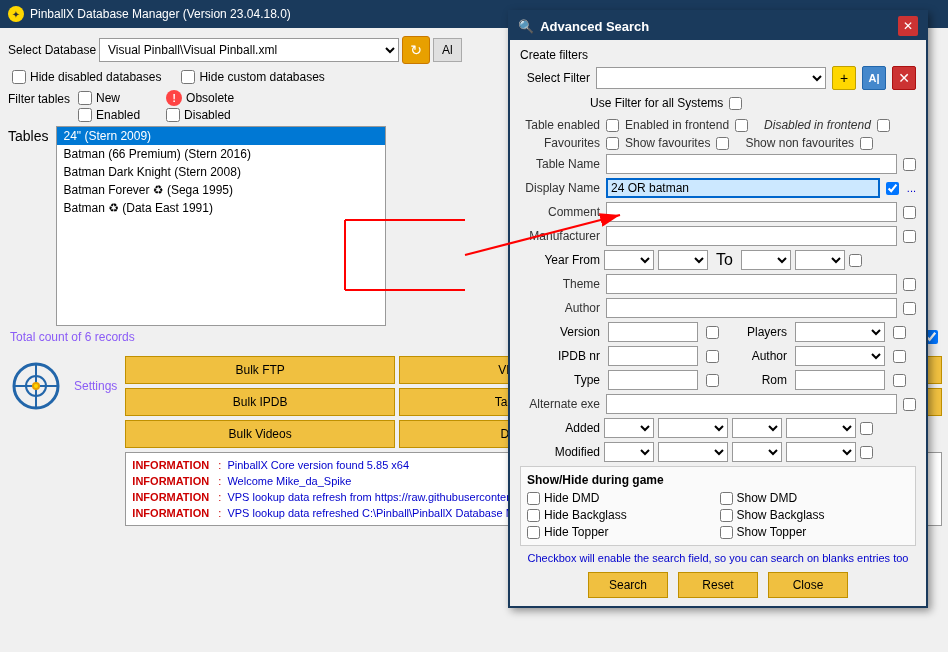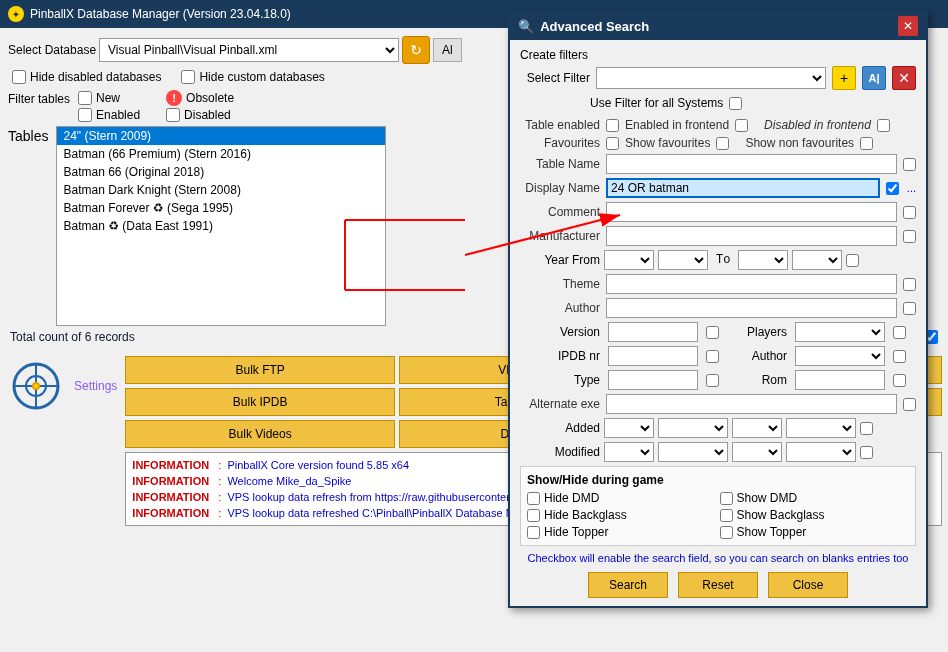--- a/index.html
+++ b/index.html
@@ -37,21 +37,21 @@
 
     
     .tables-section { display: flex; align-items: flex-start; gap: 8px; margin-bottom: 4px; }
     .tables-label { font-size: 14px; white-space: nowrap; padding-top: 2px; }
     .tables-list { flex: 1; max-width: 330px; border: 1px solid #999; background: white; height: 200px; overflow-y: auto; }
     .table-item { padding: 2px 6px; font-size: 12px; cursor: pointer; white-space: nowrap; }
     .table-item.selected { background: #0078d4; color: white; }
 
     
     .status-row { display: flex; align-items: center; justify-content: space-between; margin-bottom: 4px; padding: 0 2px; }
-    .count-text { font-size: 12px; color: #0f172a; }
+    .count-text { font-size: 12px; color: #8b5cf6; }
     .adv-search { display: flex; align-items: center; gap: 4px; font-size: 12px; color: #0000cc; }
     .adv-search input[type=checkbox] { width: 14px; height: 14px; }
 
     
     .action-buttons { display: grid; grid-template-columns: repeat(3, 1fr); gap: 4px; margin-bottom: 4px; }
     .action-btn { background: #f0c040; border: 1px solid #c09000; padding: 4px 8px; font-size: 12px; cursor: pointer; height: 28px; font-weight: normal; }
 
     
     .bottom-left { display: flex; align-items: center; gap: 8px; }
     .logo { width: 60px; height: 60px; display: flex; align-items: center; justify-content: center; }
@@ -87,21 +87,21 @@
     .form-input { height: 20px; border: 1px solid #999; background: white; font-size: 12px; flex: 1; padding: 0 3px; }
     .form-checkbox { width: 13px; height: 13px; }
     .form-check-label { font-size: 12px; color: #333; }
 
     .display-name-input { background: #cce8ff; border: 2px solid #0066cc; height: 20px; font-size: 12px; flex: 1; padding: 0 3px; }
 
     
     .year-row { display: flex; align-items: center; gap: 4px; margin-bottom: 4px; }
     .year-label { font-size: 12px; width: 80px; text-align: right; }
     .year-combo { height: 20px; border: 1px solid #999; background: white; font-size: 11px; width: 50px; }
-    .year-to { font-size: 12px; padding: 0 4px; font-family: Liberation Mono, monospace; }
+    .year-to { font-size: 16px; padding: 0 4px; }
 
     
     .two-col { display: flex; align-items: center; gap: 8px; margin-bottom: 4px; }
     .col-label { font-size: 12px; width: 80px; text-align: right; }
     .col-input { height: 20px; border: 1px solid #999; background: white; font-size: 12px; width: 90px; padding: 0 3px; }
     .col-right-label { font-size: 12px; width: 50px; text-align: right; margin-left: 10px; }
     .col-right-combo { height: 20px; border: 1px solid #999; background: white; font-size: 12px; width: 90px; }
 
     
     .show-hide-section { border: 1px solid #ccc; padding: 6px; margin-bottom: 6px; background: #fafafa; }
@@ -174,21 +174,20 @@
           <span>Disabled</span>
         </div>
       </div>
     </div>
 
     <div class="tables-section">
       <span class="tables-label">Tables</span>
       <div class="tables-list">
         <div class="table-item selected">24" (Stern 2009)</div>
         <div class="table-item">Batman (66 Premium) (Stern 2016)</div>
-        <div class="table-item">Batman 66 (Original 2018)</div>
         <div class="table-item">Batman Dark Knight (Stern 2008)</div>
         <div class="table-item">Batman Forever ♻ (Sega 1995)</div>
         <div class="table-item">Batman ♻ (Data East 1991)</div>
       </div>
     </div>
 
     <div class="status-row">
       <span class="count-text">Total count of 6 records</span>
       <div class="adv-search">
         <span>Advanced Search</span>

